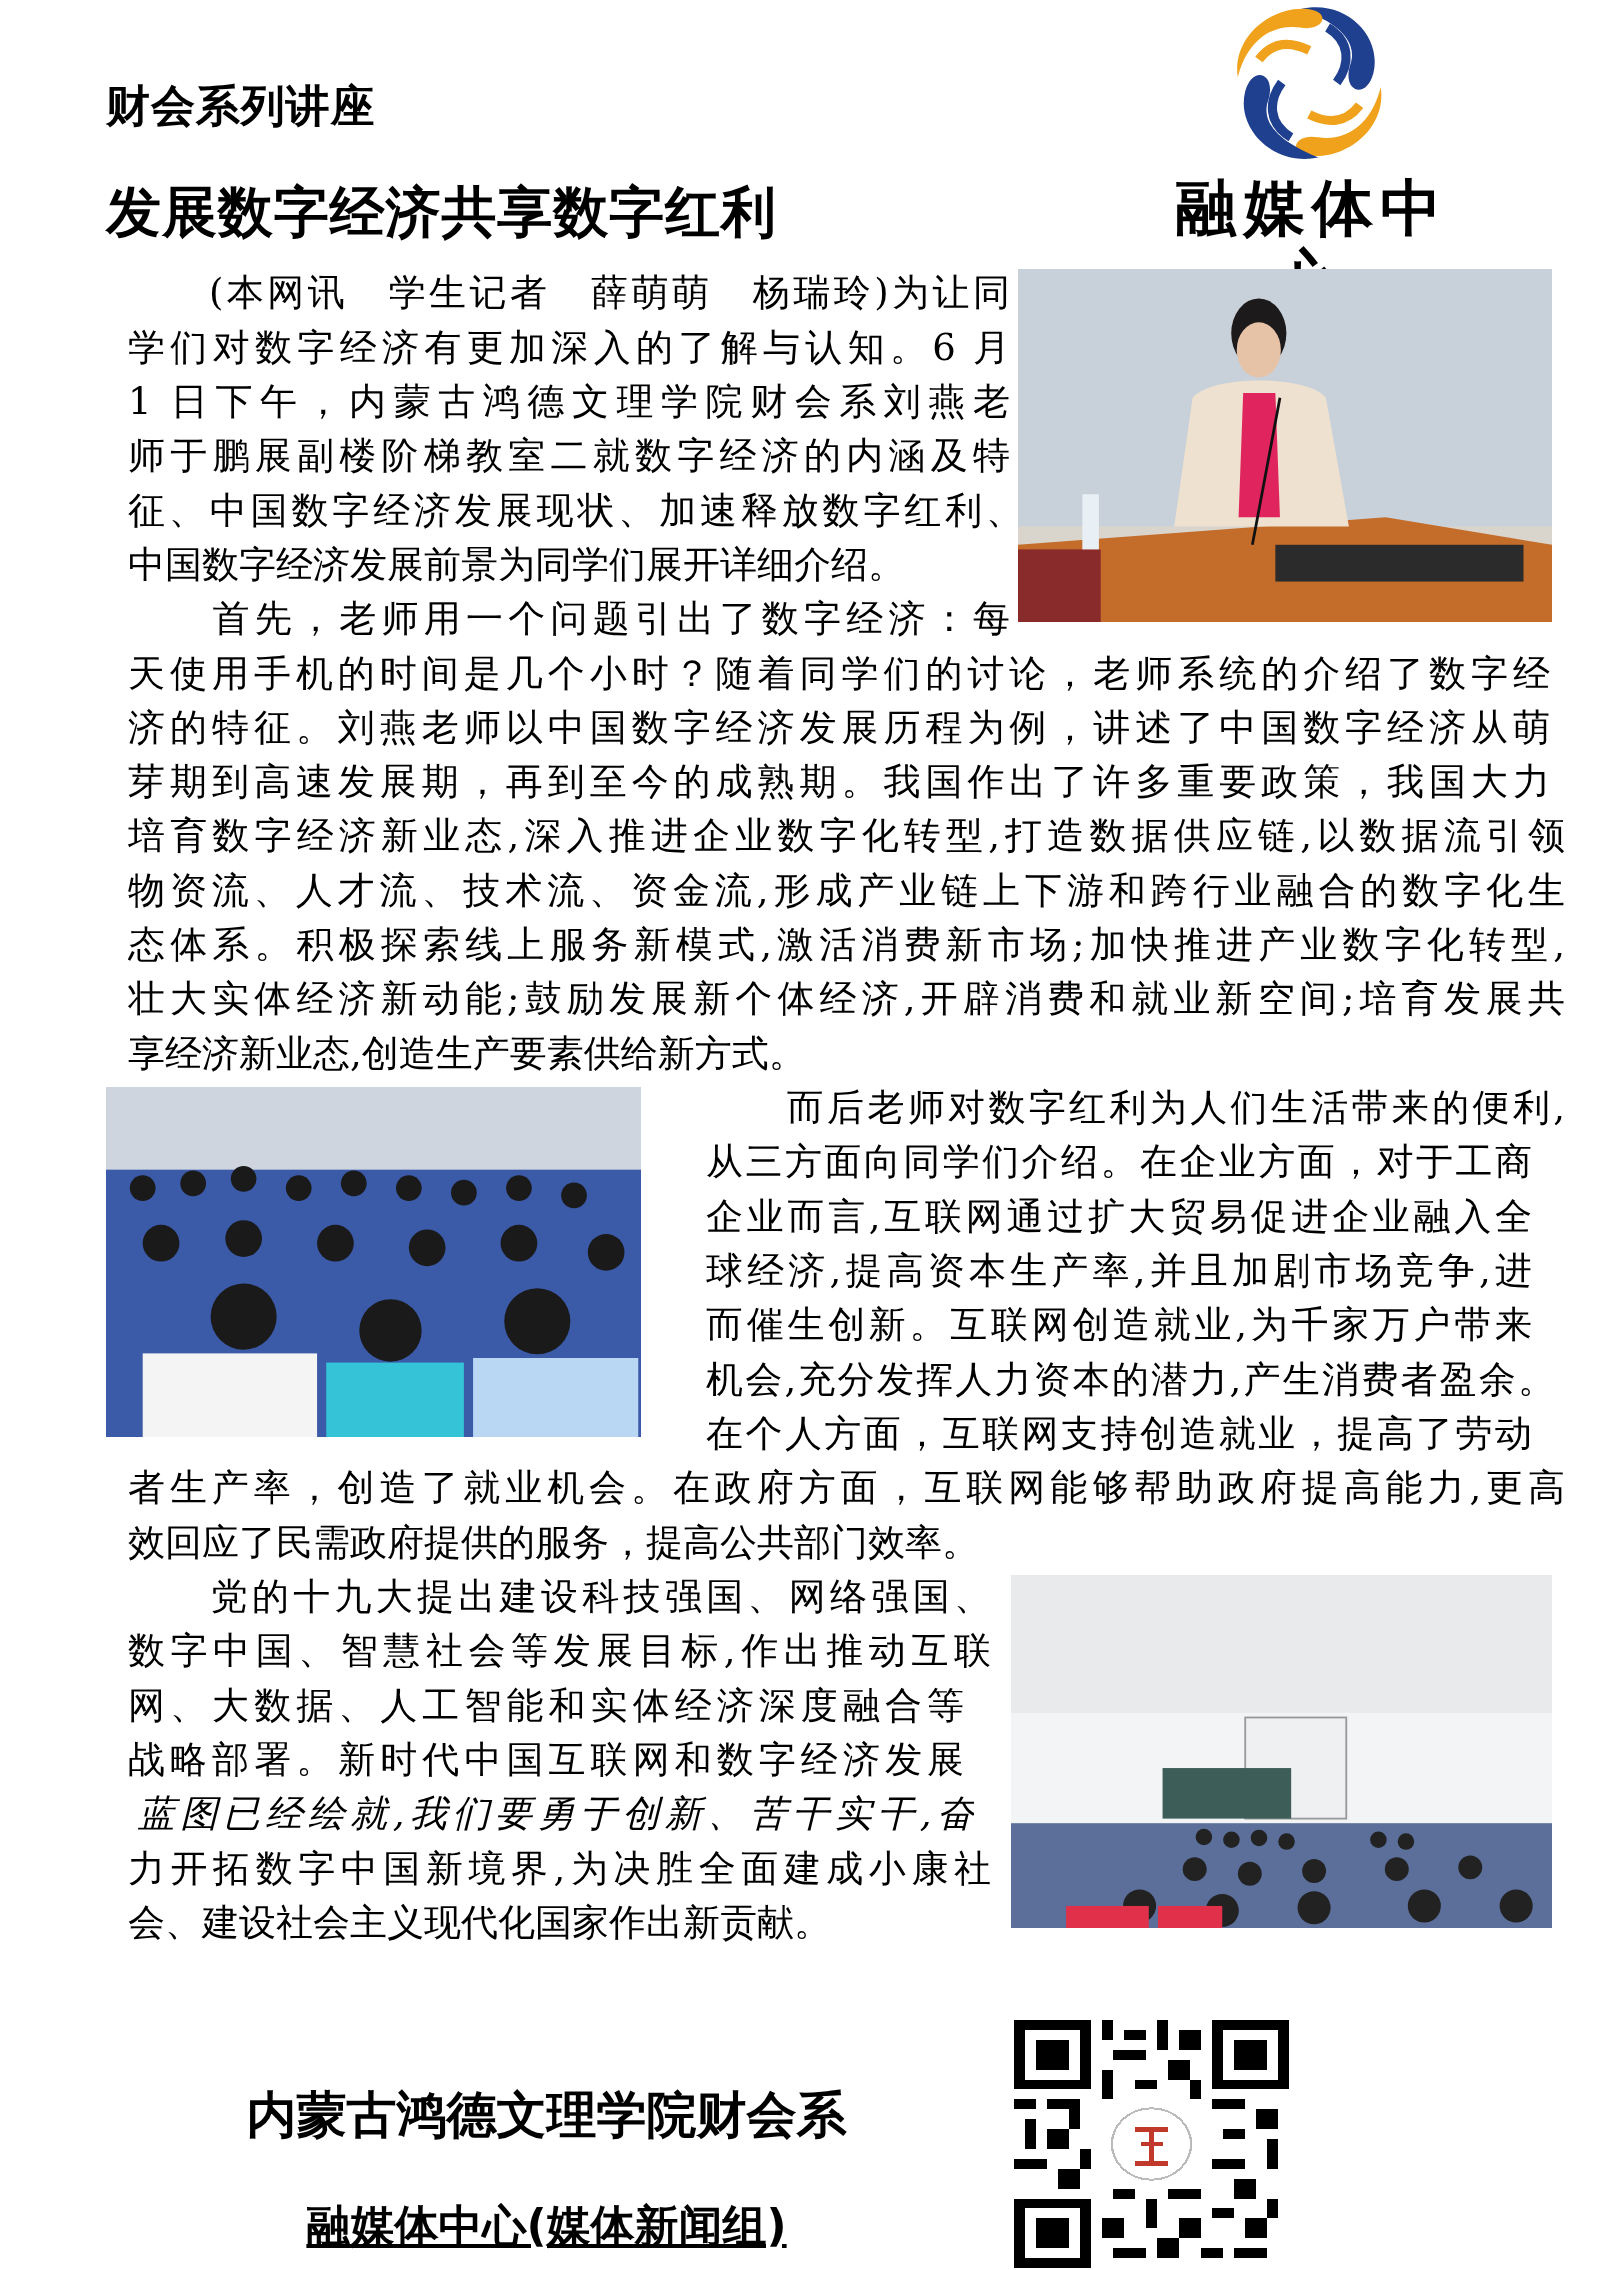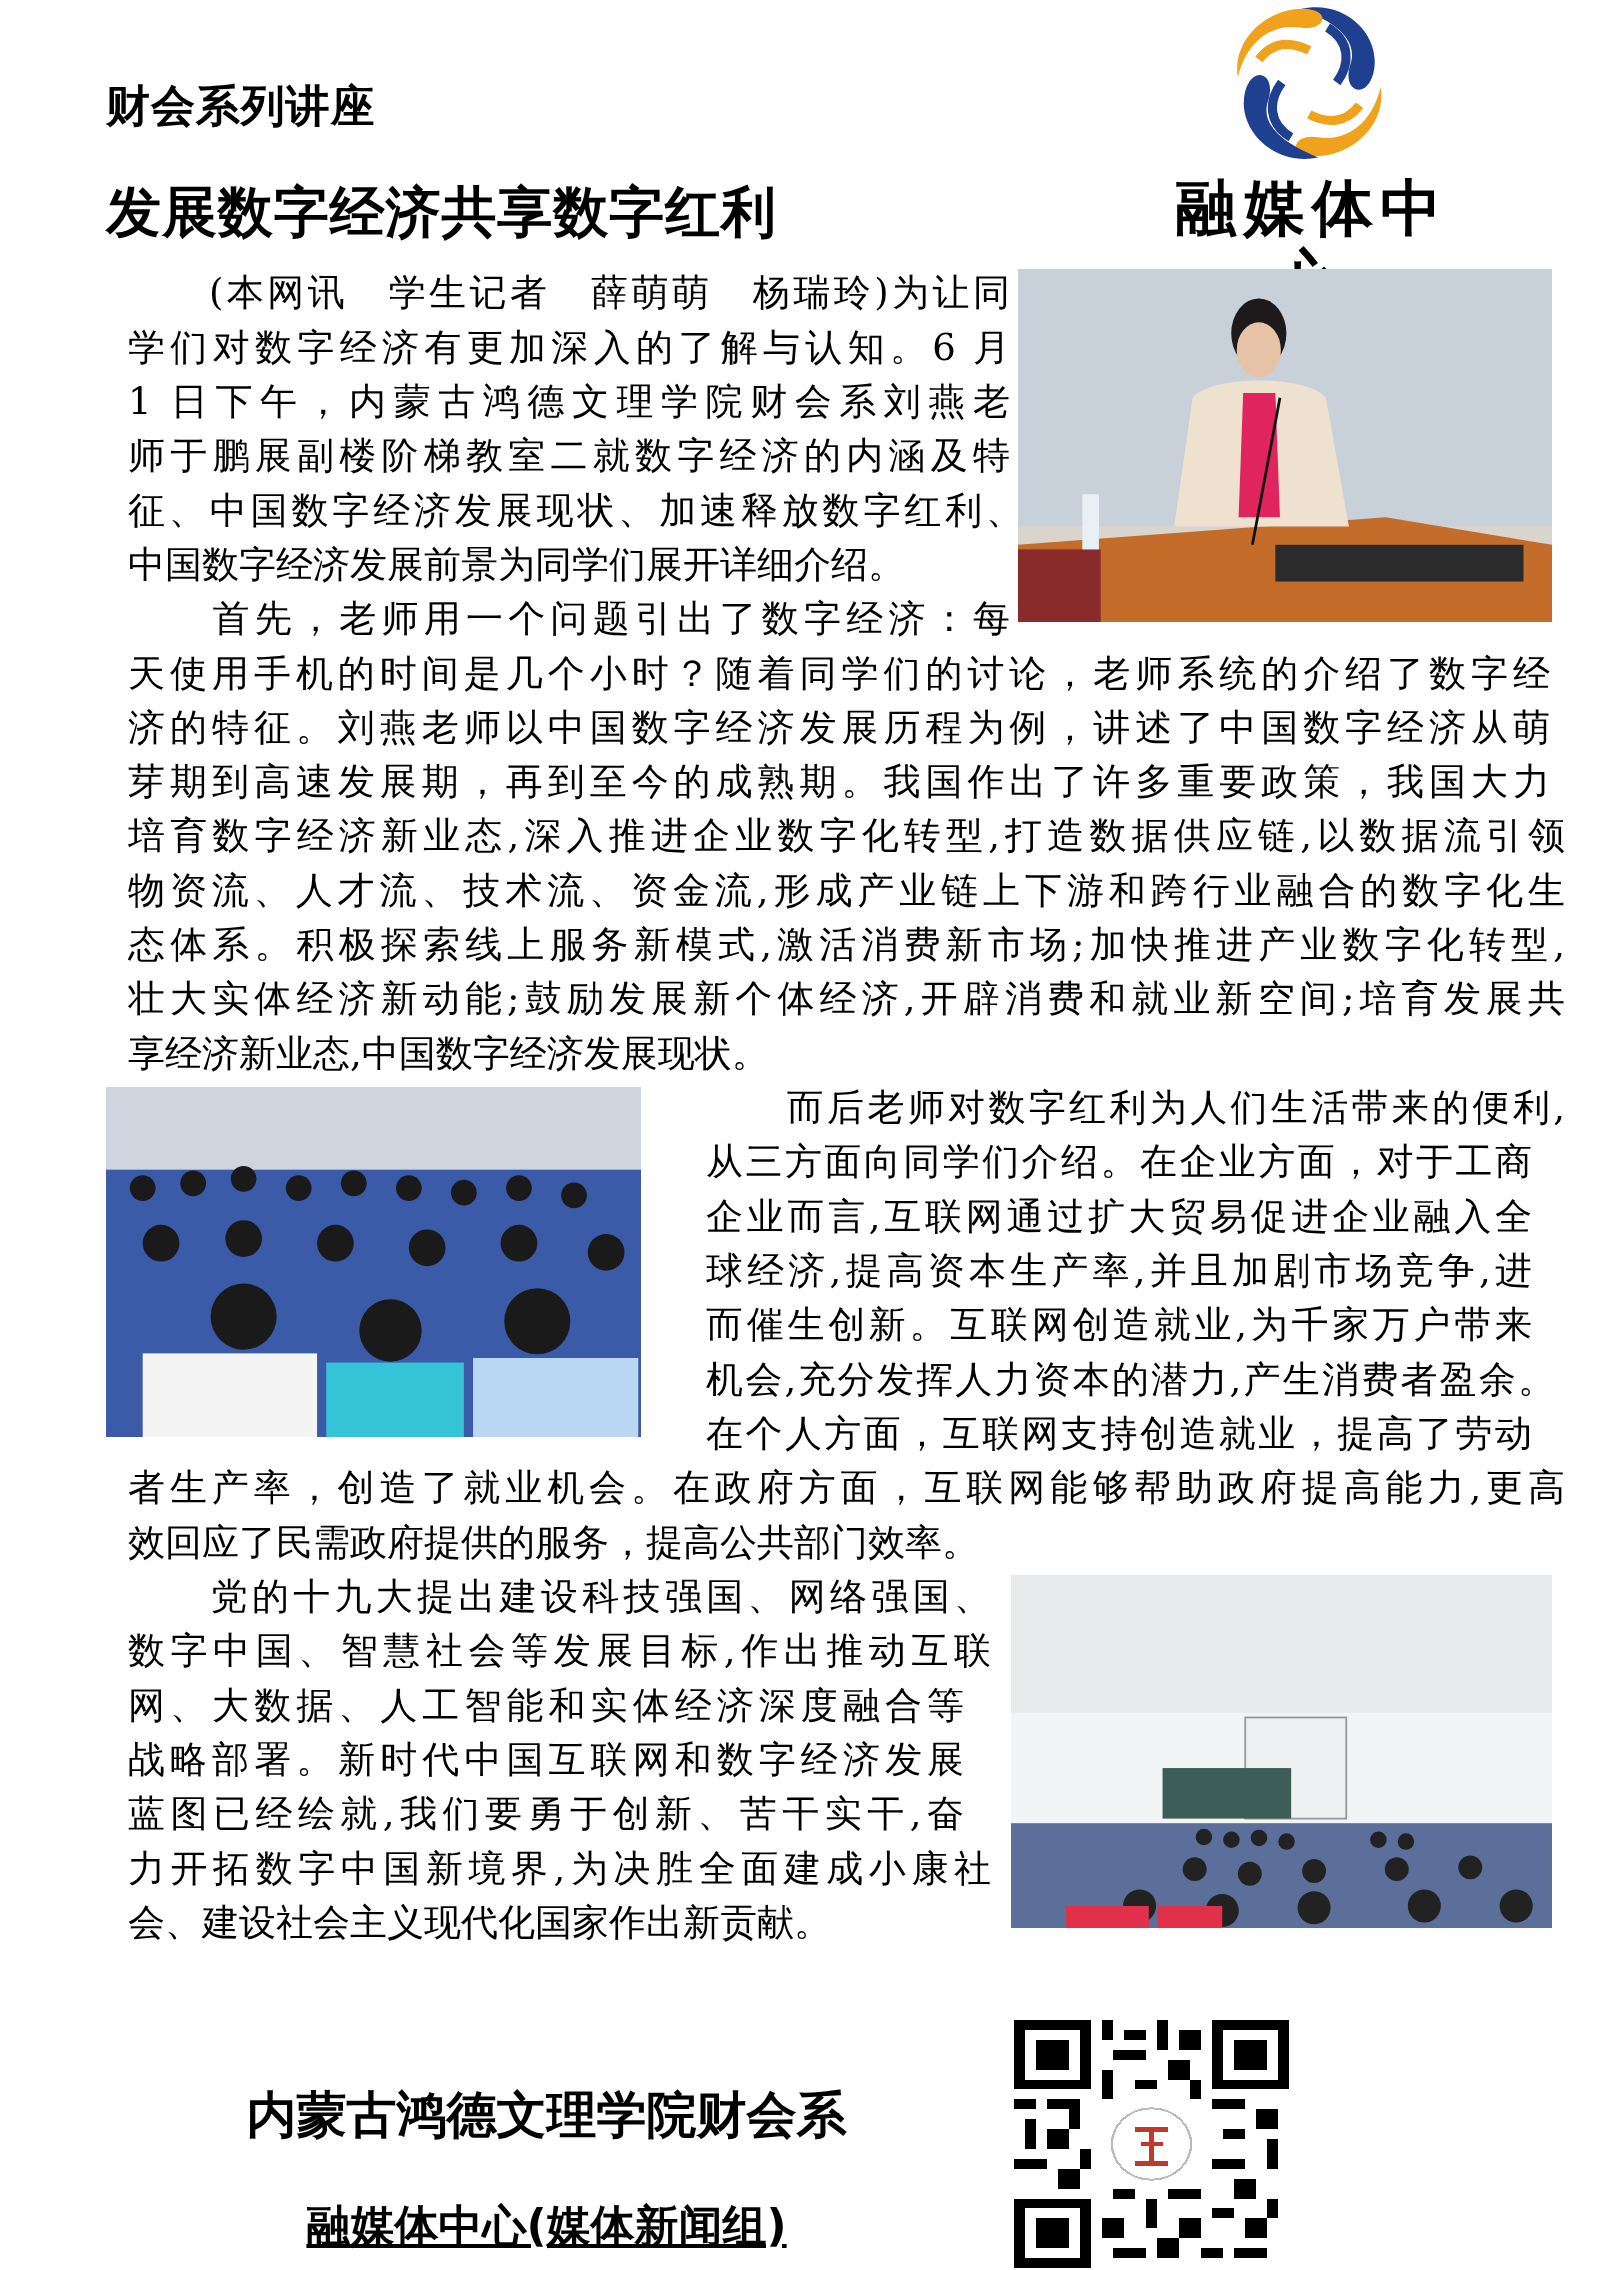--- a/index.html
+++ b/index.html
@@ -53,35 +53,35 @@
     <div class="line" style="left: 106px; width: 895px; top: 484px;">征、中国数字经济发展现状、加速释放数字红利、</div>
     <div class="line last" style="left: 106px; width: 854px; top: 538px;">中国数字经济发展前景为同学们展开详细介绍。</div>
     <div class="line" style="left: 106px; width: 882px; top: 592px;">　　首先，老师用一个问题引出了数字经济：每</div>
     <div class="line" style="left: 106px; width: 1422px; top: 647px;">天使用手机的时间是几个小时？随着同学们的讨论，老师系统的介绍了数字经</div>
     <div class="line" style="left: 106px; width: 1422px; top: 701px;">济的特征。刘燕老师以中国数字经济发展历程为例，讲述了中国数字经济从萌</div>
     <div class="line" style="left: 106px; width: 1422px; top: 755px;">芽期到高速发展期，再到至今的成熟期。我国作出了许多重要政策，我国大力</div>
     <div class="line" style="left: 106px; width: 1437px; top: 809px;">培育数字经济新业态,深入推进企业数字化转型,打造数据供应链,以数据流引领</div>
     <div class="line" style="left: 106px; width: 1437px; top: 864px;">物资流、人才流、技术流、资金流,形成产业链上下游和跨行业融合的数字化生</div>
     <div class="line" style="left: 106px; width: 1437px; top: 918px;">态体系。积极探索线上服务新模式,激活消费新市场;加快推进产业数字化转型,</div>
     <div class="line" style="left: 106px; width: 1437px; top: 972px;">壮大实体经济新动能;鼓励发展新个体经济,开辟消费和就业新空间;培育发展共</div>
-    <div class="line last" style="left: 106px; width: 735px; top: 1027px;">享经济新业态,中国数字经济发展现状。</div>
+    <div class="line last" style="left: 106px; width: 735px; top: 1027px;">享经济新业态,创造生产要素供给新方式。</div>
     <div class="line" style="left: 684px; width: 859px; top: 1081px;">　　而后老师对数字红利为人们生活带来的便利,</div>
     <div class="line" style="left: 684px; width: 826px; top: 1135px;">从三方面向同学们介绍。在企业方面，对于工商</div>
     <div class="line" style="left: 684px; width: 826px; top: 1190px;">企业而言,互联网通过扩大贸易促进企业融入全</div>
     <div class="line" style="left: 684px; width: 826px; top: 1244px;">球经济,提高资本生产率,并且加剧市场竞争,进</div>
     <div class="line" style="left: 684px; width: 826px; top: 1298px;">而催生创新。互联网创造就业,为千家万户带来</div>
     <div class="line" style="left: 684px; width: 849px; top: 1353px;">机会,充分发挥人力资本的潜力,产生消费者盈余。</div>
     <div class="line" style="left: 684px; width: 826px; top: 1407px;">在个人方面，互联网支持创造就业，提高了劳动</div>
     <div class="line" style="left: 106px; width: 1437px; top: 1461px;">者生产率，创造了就业机会。在政府方面，互联网能够帮助政府提高能力,更高</div>
     <div class="line last" style="left: 106px; width: 918px; top: 1516px;">效回应了民需政府提供的服务，提高公共部门效率。</div>
     <div class="line" style="left: 106px; width: 863px; top: 1570px;">　　党的十九大提出建设科技强国、网络强国、</div>
     <div class="line" style="left: 106px; width: 863px; top: 1624px;">数字中国、智慧社会等发展目标,作出推动互联</div>
     <div class="line" style="left: 106px; width: 836px; top: 1679px;">网、大数据、人工智能和实体经济深度融合等</div>
     <div class="line" style="left: 106px; width: 836px; top: 1733px;">战略部署。新时代中国互联网和数字经济发展</div>
-    <div class="line" style="left: 106px; width: 836px; top: 1787px;">蓝图已经绘就,我们要勇于创新、苦干实干,奋</div>
+    <div class="line" style="left: 116px; width: 836px; top: 1787px; font-style: italic;">蓝图已经绘就,我们要勇于创新、苦干实干,奋</div>
     <div class="line" style="left: 106px; width: 863px; top: 1842px;">力开拓数字中国新境界,为决胜全面建成小康社</div>
     <div class="line last" style="left: 106px; width: 799px; top: 1896px;">会、建设社会主义现代化国家作出新贡献。</div>
   </div>
 
 <div class="photo" id="photo-0" title="刘燕老师在讲台授课" style="left: 1018px; top: 269px; width: 534px; height: 353px;">
   <svg width="100%" height="100%" viewBox="0 0 581 384" preserveAspectRatio="none">
     <rect width="581" height="384" fill="#c8d0d9"></rect>
     <rect x="0" y="280" width="581" height="104" fill="#d9d4cc"></rect>
     <path d="M0,300 L400,270 L581,300 L581,384 L0,384 Z" fill="#c46d2a"></path>
     <rect x="0" y="305" width="90" height="79" fill="#8a2b2b"></rect>

